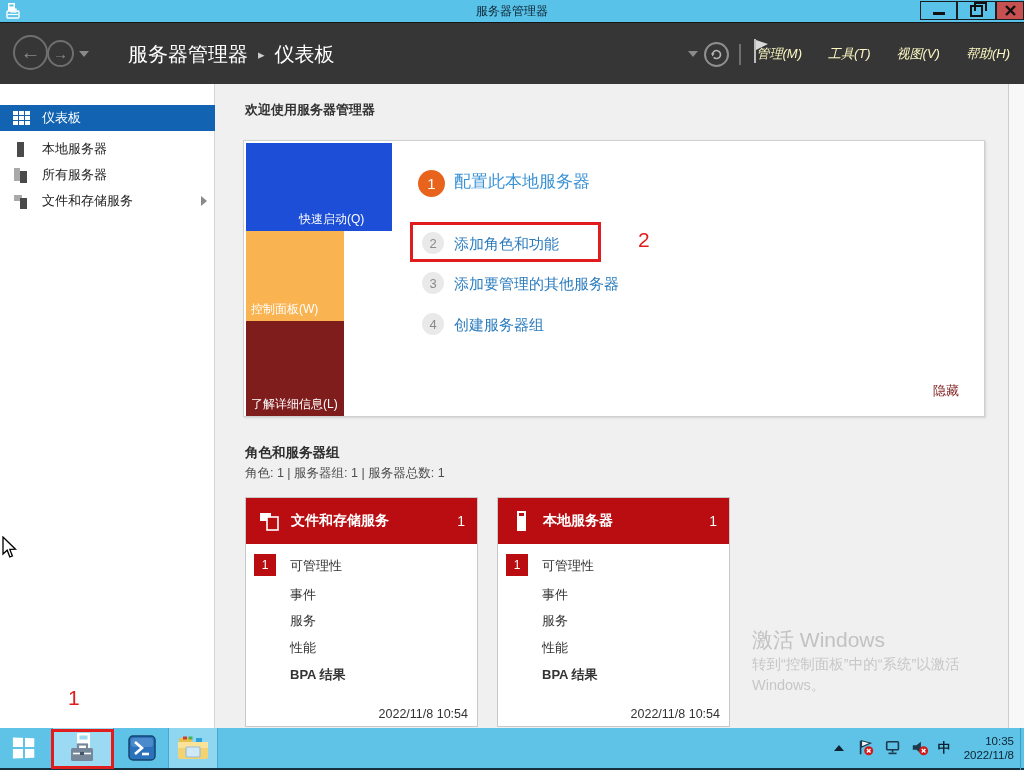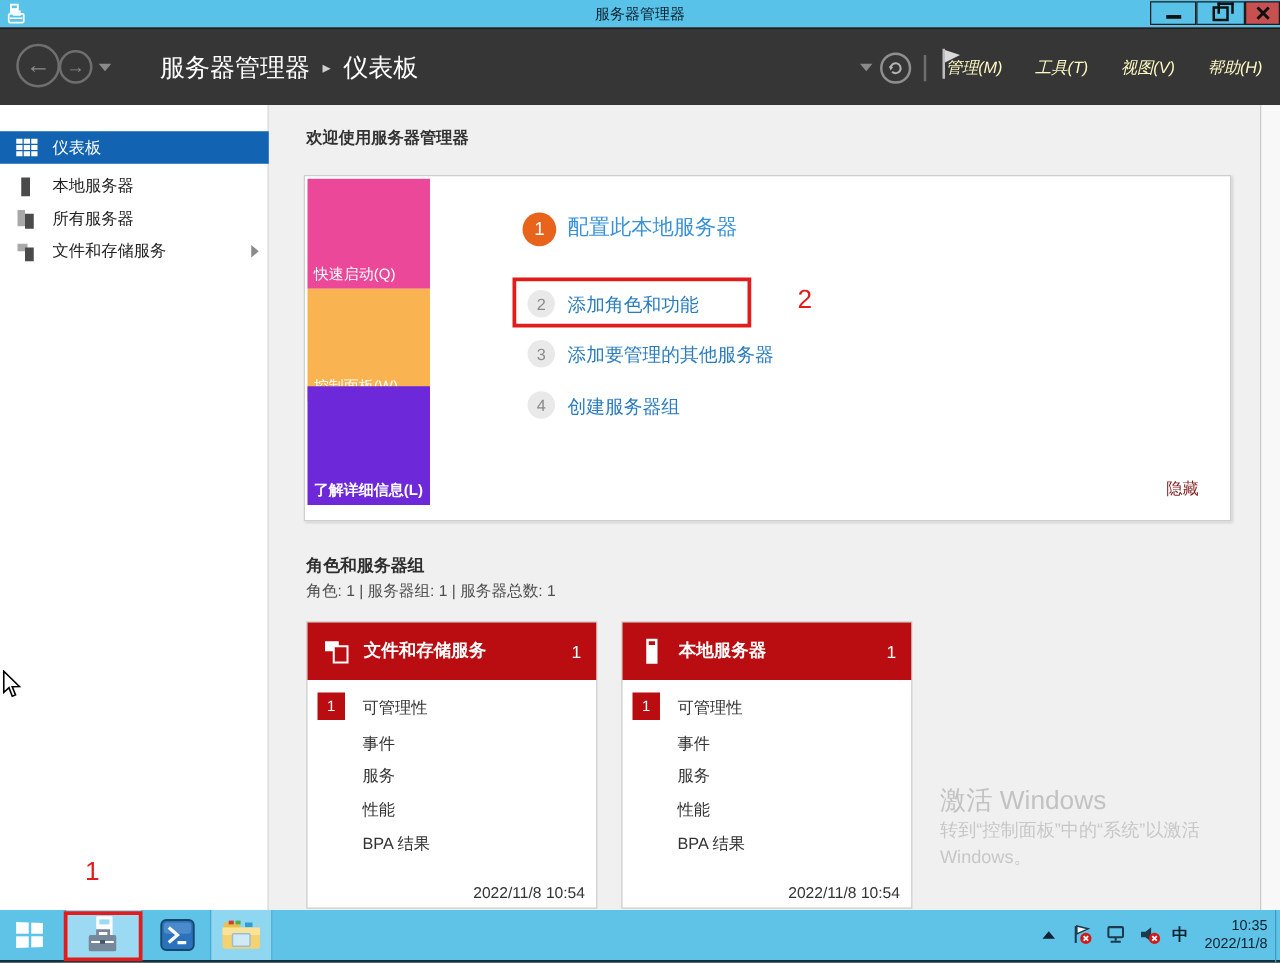--- a/index.html
+++ b/index.html
@@ -51,44 +51,44 @@
   .tower.light{background:#a9a9a9;}
   
   #main{position:absolute;left:216px;top:84px;width:792px;height:644px;background:#f0f0f0;}
   #scrollbar{position:absolute;left:1008px;top:84px;width:16px;height:644px;background:#f8f8f8;border-left:1px solid #cccccc;box-sizing:border-box;}
   #welcome-header{position:absolute;left:245px;top:101px;font-size:13px;font-weight:bold;color:#333;}
   
   #qs-panel{position:absolute;left:243px;top:140px;width:742px;height:277px;background:#fff;
             border:1px solid #cfcfcf;box-sizing:border-box;box-shadow:1px 1px 2px rgba(0,0,0,.12);}
   .qs-sec{position:absolute;left:2px;width:98px;display:flex;align-items:flex-end;}
   .qs-sec span{color:#fff;font-size:12px;padding:0 0 3px 5px;}
-  #qs-sec1{top:2px;height:88px;background:#ec4899;}
+  #qs-sec1{top:2px;height:88px;background:#1d4ed8;padding-left:48px;}
   #qs-sec2{top:90px;height:90px;background:#f9b350;}
-  #qs-sec3{top:168px;height:95px;background:#6d28d9;font-weight:bold;}
+  #qs-sec3{top:180px;height:95px;background:#7f1d1d;}
   .step-circle{position:absolute;border-radius:50%;display:flex;align-items:center;justify-content:center;}
   .step-circle.big{left:174px;top:29px;width:27px;height:27px;background:#e8641c;color:#fff;font-size:15px;}
   .step-circle.small{left:178px;width:22px;height:22px;background:#e9e9e9;color:#8a8a8a;font-size:13px;}
   #c2{top:91px;} #c3{top:131px;} #c4{top:172px;}
   .step-label{position:absolute;left:210px;color:#2b7cbe;cursor:pointer;}
   .step-label.big{top:29px;font-size:17px;color:#3a92d6;}
   #l2{top:94px;font-size:15px;} #l3{top:134px;font-size:15px;} #l4{top:175px;font-size:15px;}
   #hide-link{position:absolute;right:25px;bottom:16px;font-size:13px;color:#7f1d1d;cursor:pointer;}
   
   #roles-title{position:absolute;left:245px;top:444px;font-size:13.5px;font-weight:bold;color:#2e2e2e;}
   #roles-subtitle{position:absolute;left:245px;top:465px;font-size:12.5px;color:#4e4e4e;}
   .tile{position:absolute;top:497px;width:233px;height:230px;background:#fff;border:1px solid #c9c9c9;box-sizing:border-box;}
   #tile-0{left:245px;} #tile-1{left:497px;}
   .tile-header{position:absolute;left:0;top:0;width:100%;height:46px;background:#b90d11;display:flex;align-items:center;}
   .tile-title{color:#fff;font-size:14px;font-weight:bold;margin-left:10px;}
   .tile-count{position:absolute;right:12px;color:#fff;font-size:14px;}
   .tile-hicon{margin-left:13px;width:22px;height:24px;position:relative;flex:none;}
   .tile-badge{position:absolute;left:8px;top:56px;width:22px;height:22px;background:#b90d11;color:#fff;
               font-size:12px;display:flex;align-items:center;justify-content:center;}
   .tile-row{position:absolute;left:44px;font-size:13px;color:#333;cursor:pointer;text-decoration:none;}
-  .tr0{top:59px;text-align:right;} .tr1{top:88px;} .tr2{top:114px;} .tr3{top:141px;} .tr4{top:168px;}
+  .tr0{top:59px;text-align:right;} .tr1{top:88px;} .tr2{top:114px;} .tr3{top:141px;} .tr4{top:168px;font-weight:bold;}
   .tile-date{position:absolute;right:9px;bottom:5px;font-size:12.5px;color:#333;}
   
   #act1{position:absolute;left:752px;top:626px;font-size:21px;color:#c2c2c2;}
   #act2{position:absolute;left:752px;top:655px;font-size:14.5px;color:#c7c7c7;}
   #act3{position:absolute;left:752px;top:676px;font-size:14.5px;color:#c7c7c7;}
   
   .anno-box{position:absolute;border:3px solid #e11c1c;box-sizing:border-box;}
   #anno-step-box{left:410px;top:222px;width:191px;height:40px;}
   .anno-num{position:absolute;color:#e11c1c;font-size:21px;}
   #anno-step-num{left:638px;top:228px;}

